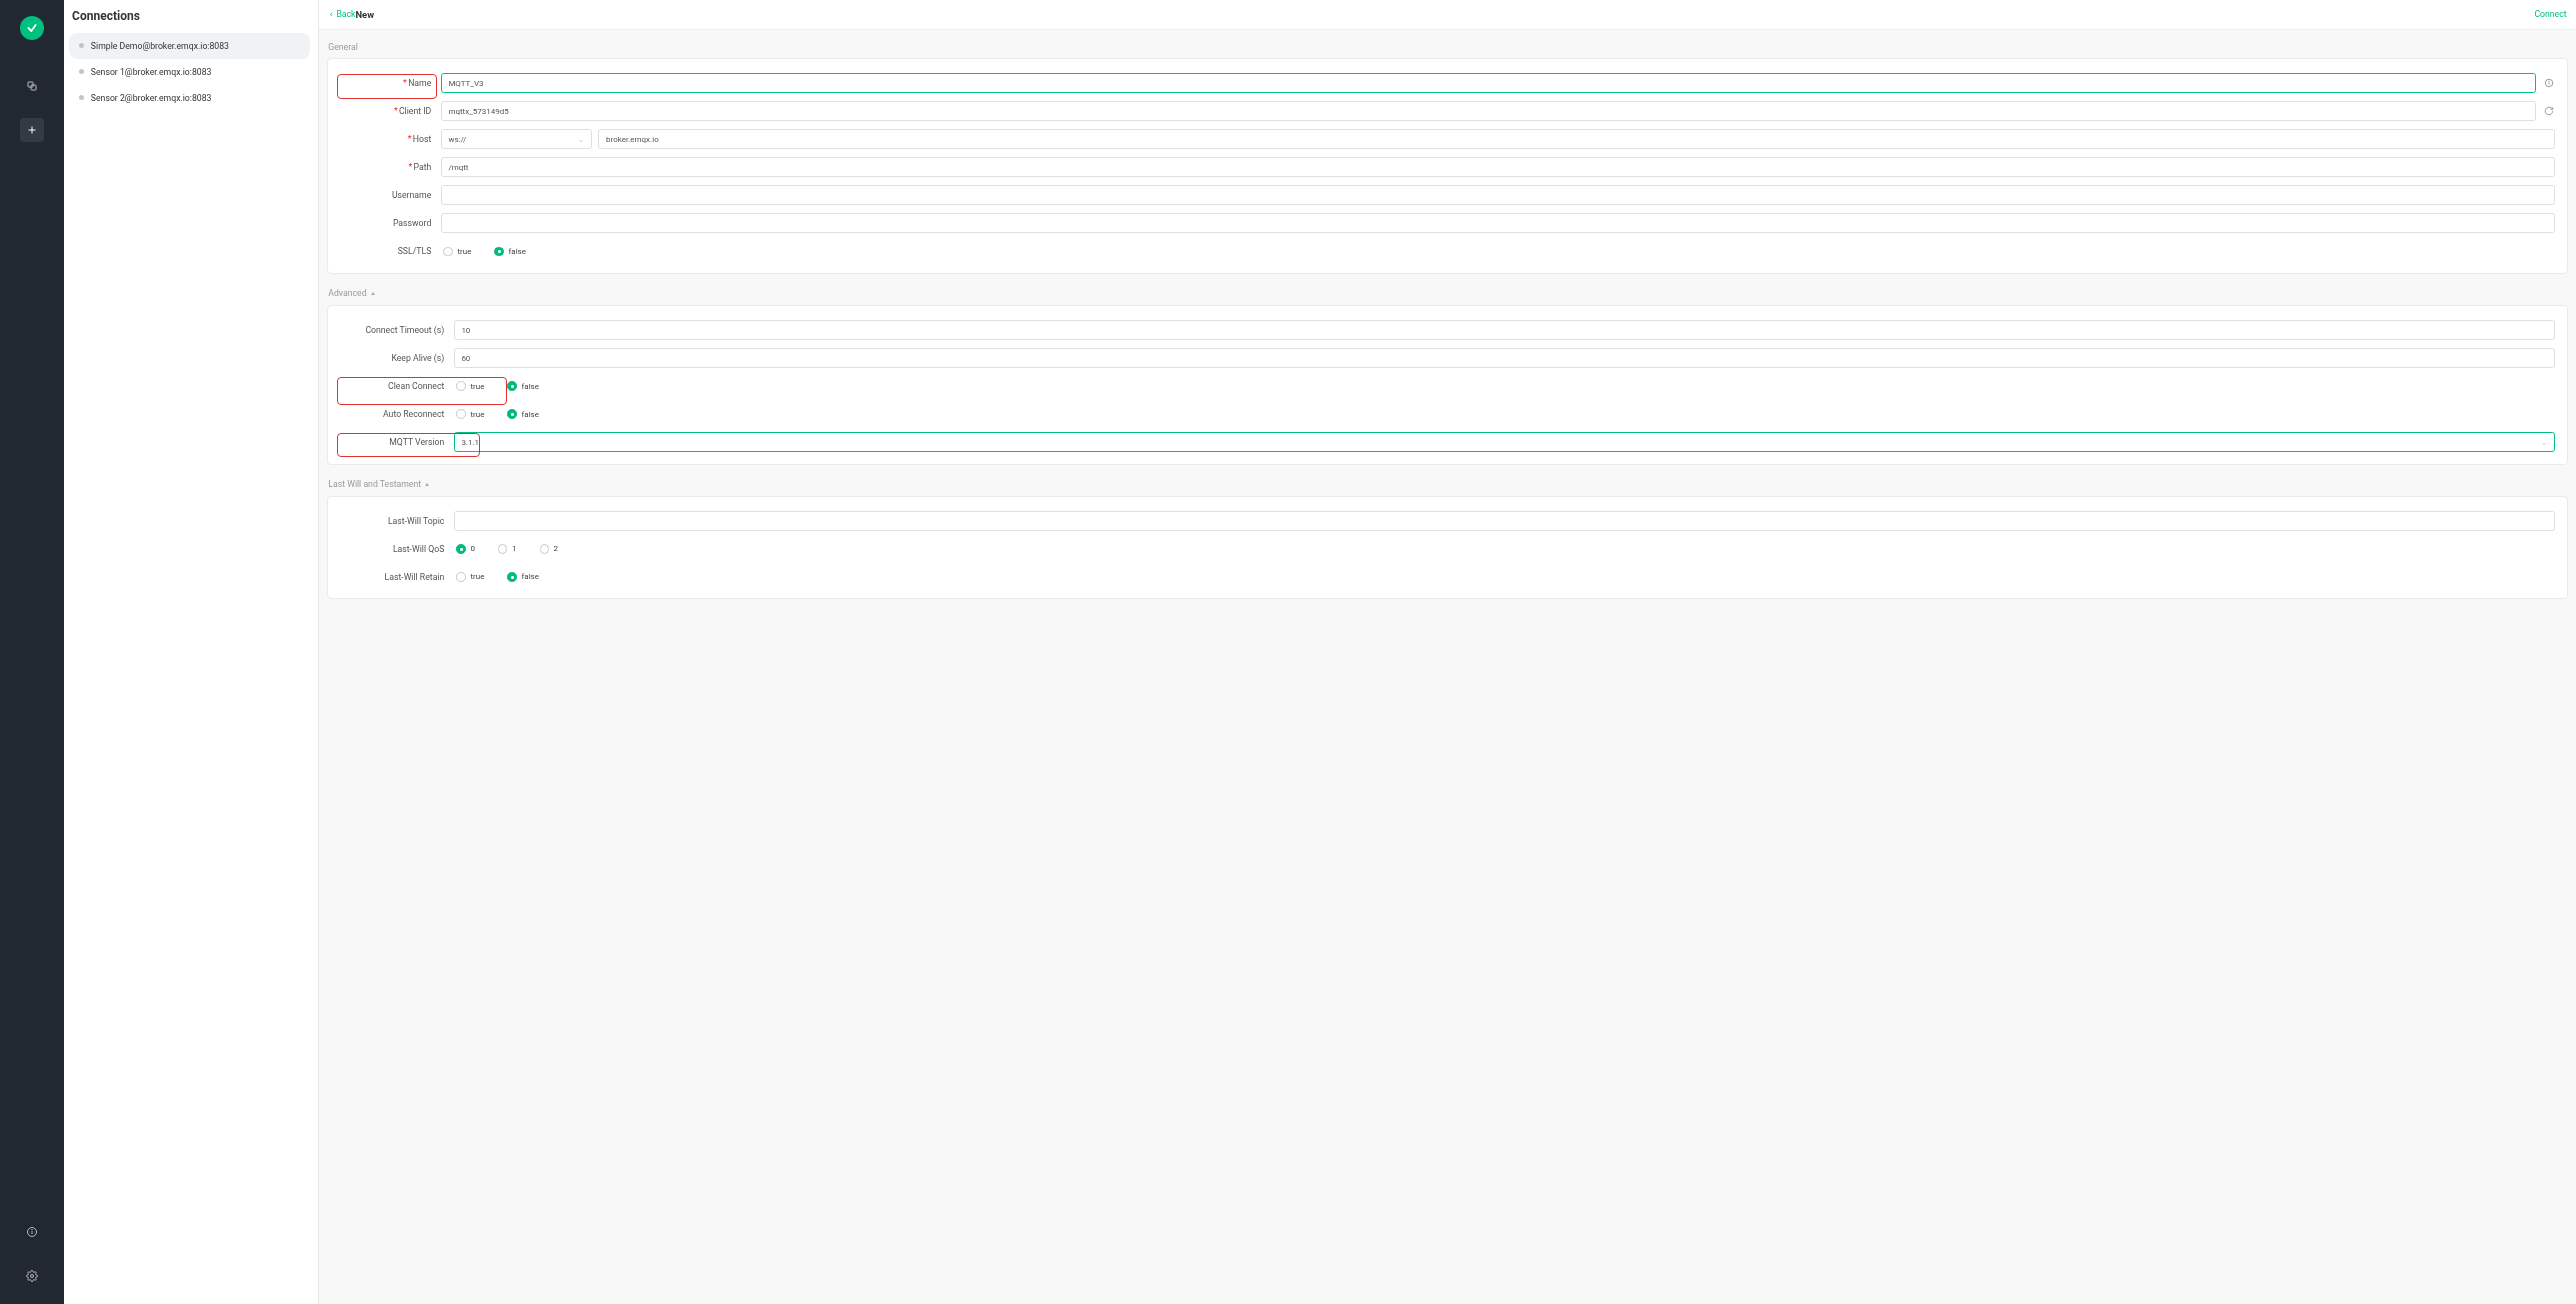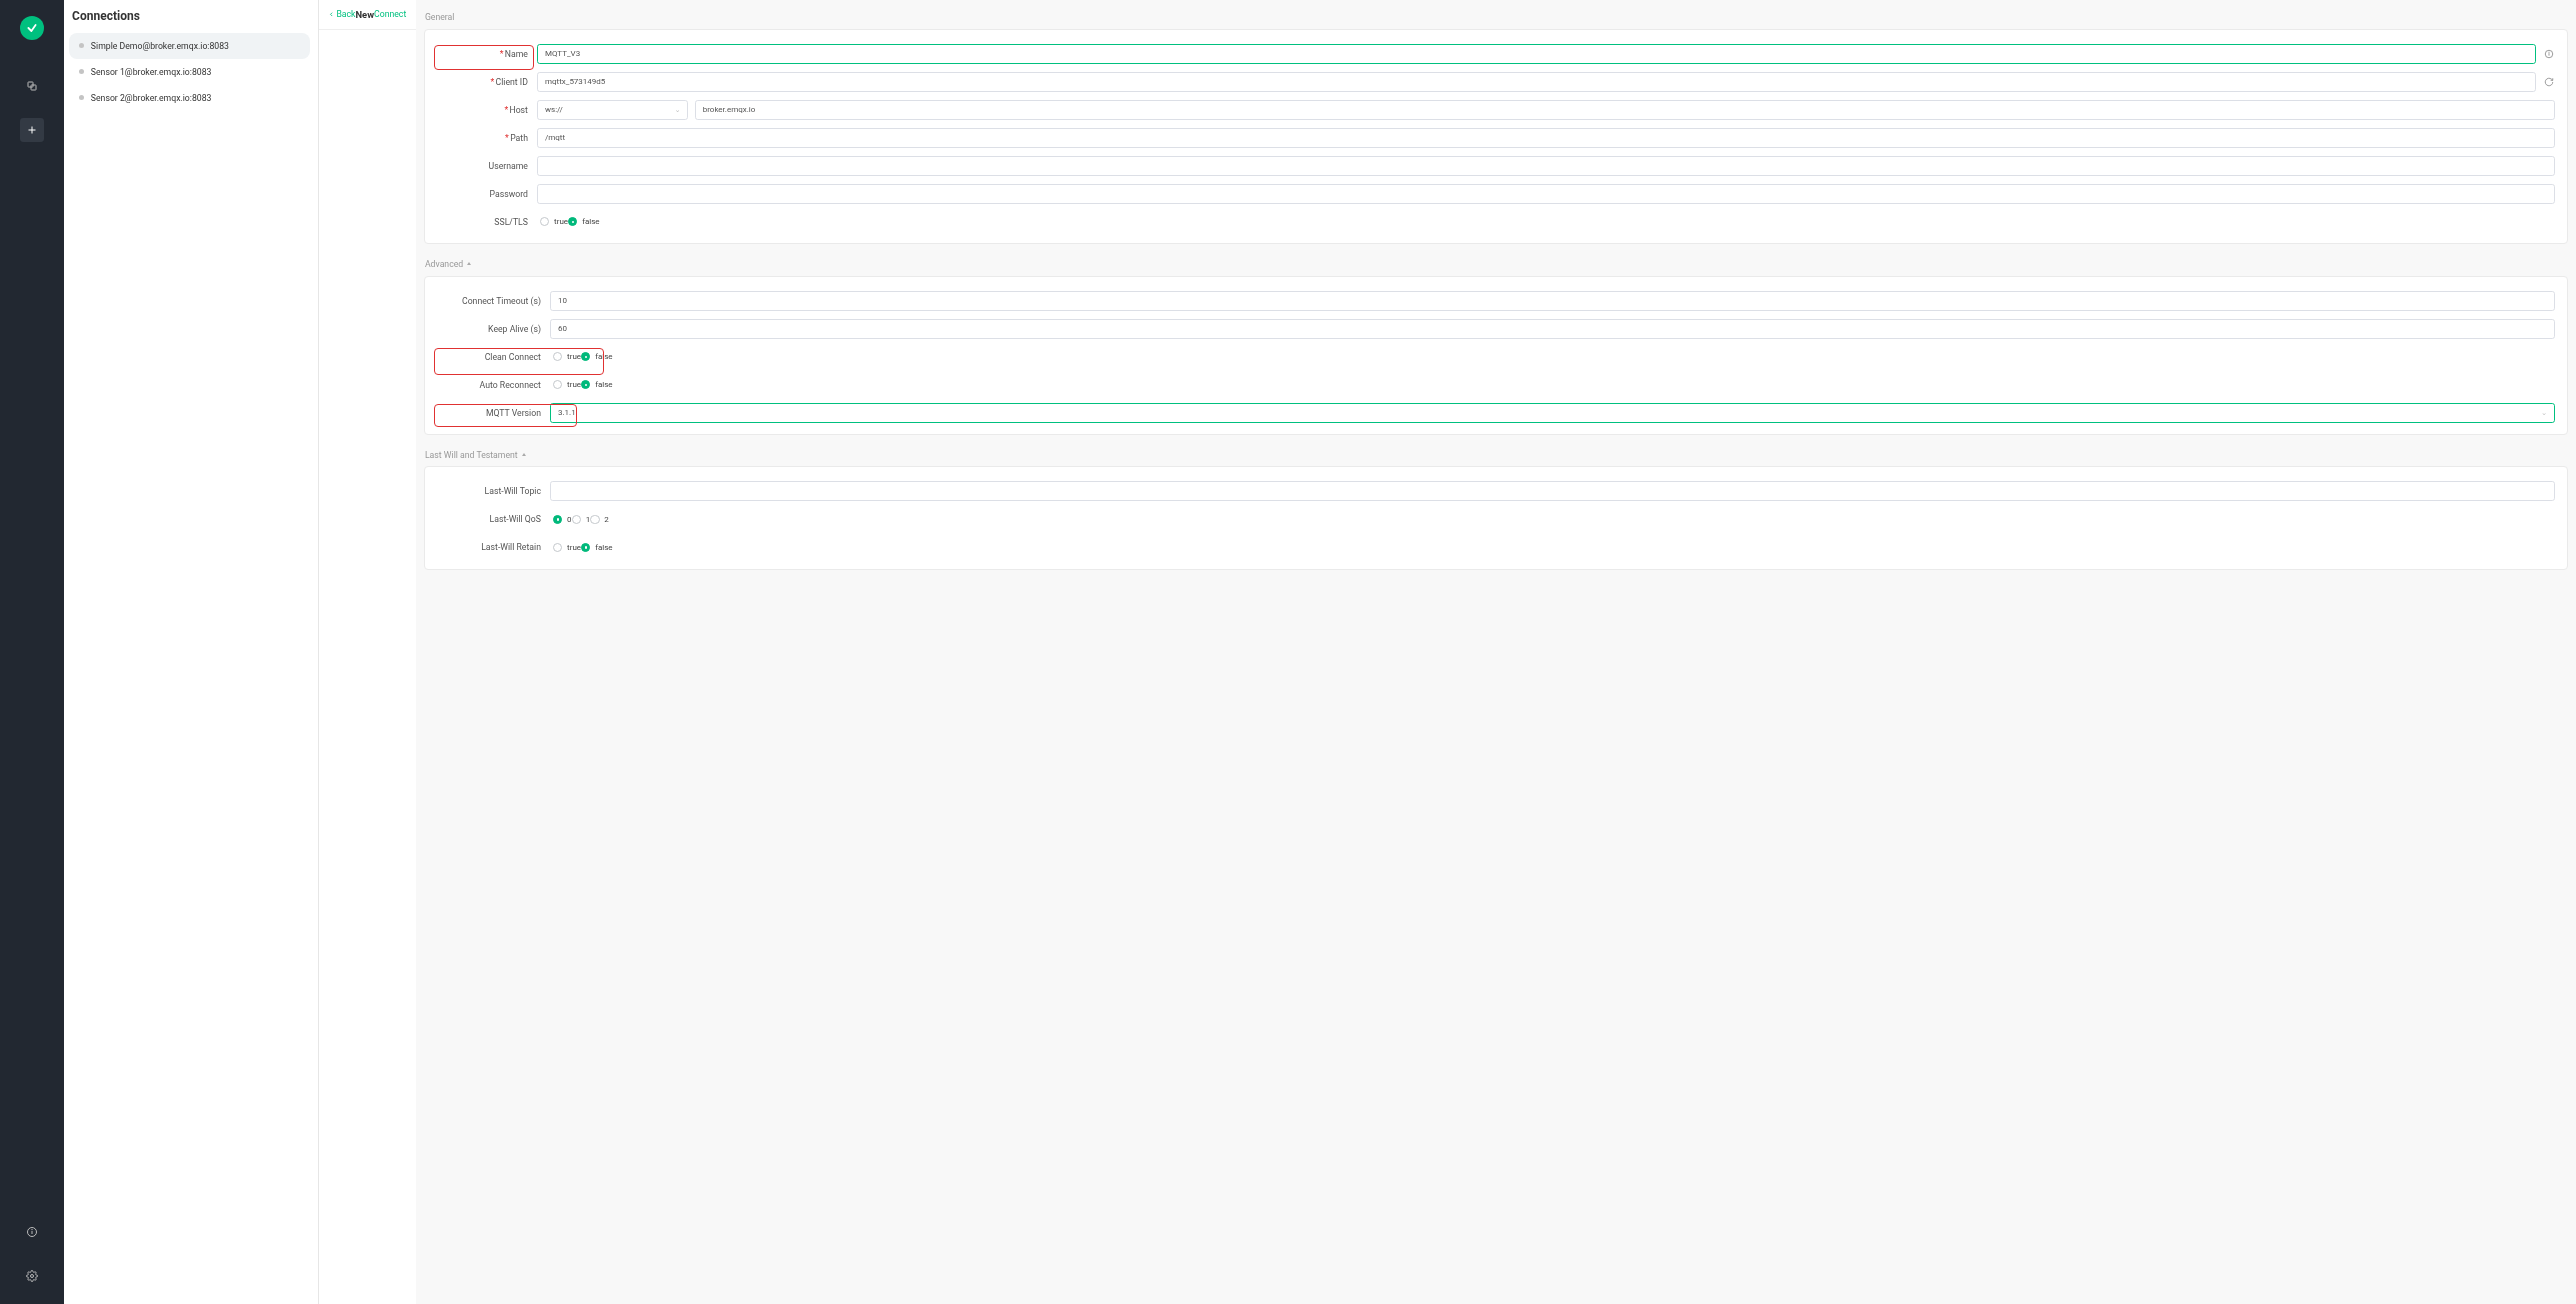--- a/index.html
+++ b/index.html
@@ -11,38 +11,38 @@
   .rail-btn { width:24px; height:24px; border-radius:3.4px; display:flex; align-items:center; justify-content:center; margin-top:20px; color:#bbb; cursor:pointer; }
   .rail-btn.active { background:#333a44; color:#fff; }
   .rail-spacer { flex:1; }
   
   .sidebar { width:255px; border-right:0.7px solid #e6e6e6; padding:6.7px 8px 0 5.4px; }
   .sidebar h1 { font-size:12px; font-weight:700; padding:2.7px 2.7px 9.4px; }
   .conn-item { display:flex; align-items:center; gap:6.7px; padding:8px 9.4px; border-radius:8px; font-size:8.7px; color:#333; cursor:pointer; }
   .conn-item.active { background:#f0f3f5; }
   .status-dot { width:5.4px; height:5.4px; border-radius:50%; background:#c4c4c4; flex-shrink:0; }
   
-  .main { flex:1; display:flex; flex-direction:row; overflow:hidden; }
+  .main { flex:1; display:flex; flex-direction:column; overflow:hidden; }
   .topbar { height:29.5px; display:flex; align-items:center; padding:0 9.4px; border-bottom:0.7px solid #eee; }
   .back { color:#00c07f; font-size:8.7px; cursor:pointer; display:flex; align-items:center; gap:1.3px; }
   .title { flex:1; text-align:left; font-weight:700; font-size:9.4px; }
   .connect { color:#00c07f; font-size:8.7px; cursor:pointer; }
   .content { flex:1; overflow-y:auto; background:#f8f8f8; padding:6.7px 8px 27px; }
   .section-header { color:#999; font-size:8.7px; padding:5.4px 1.3px 6.7px; display:flex; align-items:center; gap:4px; cursor:pointer; }
   .caret-up { width:0; height:0; border-left:2.7px solid transparent; border-right:2.7px solid transparent; border-bottom:3.4px solid #aaa; display:inline-block; }
   .panel { background:#fff; border:0.7px solid #eaeaea; border-radius:4px; padding:12px 12px 5.4px; margin-bottom:9.4px; }
   .row { display:flex; align-items:center; min-height:24px; margin-bottom:4px; gap:6.7px; }
   .label { width:94px; text-align:right; font-size:8.7px; color:#555; padding-right:2.7px; }
   .req { color:#e03131; margin-right:1.3px; }
   .input, .select { flex:1; height:20px; border:0.7px solid #dcdfe6; border-radius:2.7px; padding:0 6.7px; font-size:8px; color:#555; background:#fff; outline:none; }
   .input.green-border, .select.green-border { border-color:#00c07f; }
   .select { display:flex; align-items:center; justify-content:space-between; cursor:pointer; }
   .select .chev { color:#bbb; font-size:7.4px; }
   .icon-side { width:12px; display:flex; justify-content:center; color:#888; cursor:pointer; }
-  .radio-group { display:flex; align-items:center; padding-left:2.7px; }
+  .radio-group { display:flex; gap:23px; align-items:center; padding-left:2.7px; }
   .radio { display:flex; align-items:center; gap:4.7px; font-size:8px; color:#444; cursor:pointer; }
   .radio .dot { width:9.4px; height:9.4px; border-radius:50%; border:0.7px solid #c4c8cc; background:#fff; position:relative; }
   .radio.on .dot { border-color:#00b97b; background:#00b97b; }
   .radio.on .dot::after { content:""; position:absolute; left:2.7px; top:2.7px; width:2.7px; height:2.7px; border-radius:50%; background:#fff; }
   .host-row { display:flex; gap:6.7px; flex:1; }
   .host-row .select { width:151px; flex:none; }
   .name-highlight { position:relative; }
   .name-highlight::before { content:""; position:absolute; left:-2.7px; top:-4px; width:98px; height:23px; border:1.3px solid #e03131; border-radius:4px; pointer-events:none; }
   .clean-highlight, .version-highlight { position:relative; }
   .clean-highlight::before { content:""; position:absolute; left:-2.7px; top:-4px; width:168px; height:25.5px; border:1.3px solid #e03131; border-radius:4px; pointer-events:none; }

